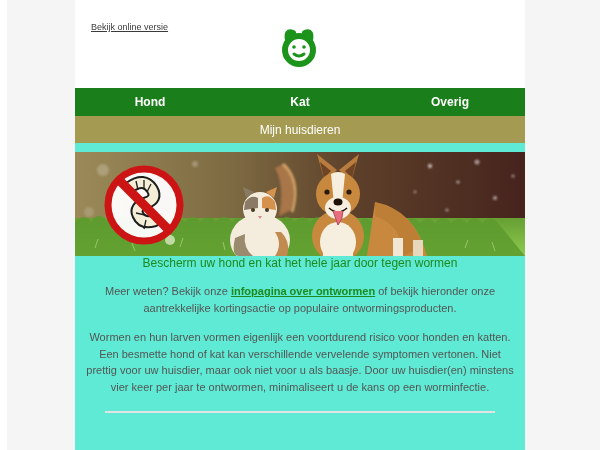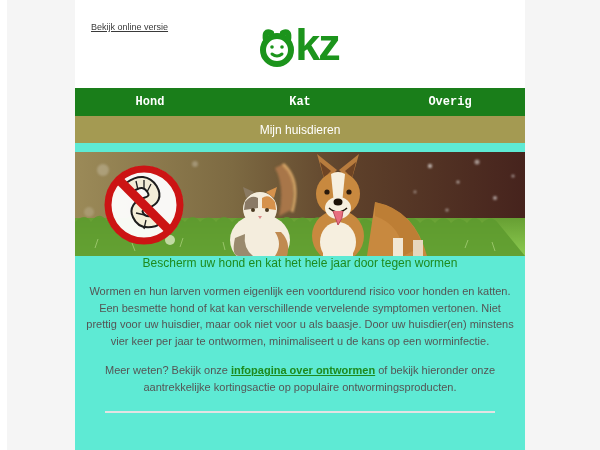--- a/index.html
+++ b/index.html
@@ -14,21 +14,21 @@
     justify-self:start; align-self:start; white-space:nowrap; cursor:pointer; }
   .logo { display:flex; align-items:center; justify-content:center; align-self:center;
     color:#1c941c; font-weight:bold; font-size:45px; letter-spacing:-2px; line-height:1; cursor:pointer; }
   .logo svg { margin:6px -2px 0 0; }
   .reorder { display:flex; flex-direction:column; align-items:center; padding-top:20px; }
   .reorder-label { color:#1c941c; font-weight:bold; font-size:12.5px; cursor:pointer; }
   .cart-btn { margin-top:5px; width:74px; height:28px; background:#ffd903; border:none;
     border-radius:8px; display:flex; align-items:center; justify-content:center; cursor:pointer; }
 
   
-  .nav { display:flex; height:28px; background:#1a7e1a;font-family:Liberation Mono, monospace; }
+  .nav { display:flex; height:28px; background:#1a7e1a; }
   .nav a { flex:1; display:flex; align-items:center; justify-content:center; color:#ffffff;
     font-weight:bold; font-size:12px; text-decoration:none; cursor:pointer; }
   .subnav { height:27px; background:#a49a52; display:flex; align-items:center; justify-content:center; }
   .subnav a { color:#ffffff; font-weight:normal; font-size:12px; text-decoration:none; cursor:pointer; }
 
   
   .hero { margin-top:9px; width:450px; height:104px; line-height:0; }
 
   
   .main { padding:0 10px; text-align:center; }
@@ -52,21 +52,20 @@
       <svg width="40" height="46" viewBox="0 0 40 46">
         <g fill="none" stroke="#1c941c" stroke-linecap="round">
           <circle cx="20" cy="26" r="14" stroke-width="6"></circle>
           <path d="M9 16 Q7 6 14 9" stroke-width="6"></path>
           <path d="M31 16 Q33 6 26 9" stroke-width="6"></path>
           <circle cx="15" cy="23" r="1.8" fill="#1c941c" stroke="none"></circle>
           <circle cx="25" cy="23" r="1.8" fill="#1c941c" stroke="none"></circle>
           <path d="M15 30 q5 4 10 0" stroke-width="3"></path>
         </g>
       </svg>
-      <span>kz</span>
     </div>
 
   </div>
 
   <nav class="nav">
     <a href="#">Hond</a>
     <a href="#">Kat</a>
     <a href="#">Overig</a>
   </nav>
 
@@ -180,21 +179,21 @@
         </g>
         <circle r="36" fill="none" stroke="#cc1414" stroke-width="7"></circle>
         <rect x="-36" y="-4.5" width="72" height="9" fill="#cc1414" transform="rotate(45)"></rect>
       </g>
     </svg>
   </div>
 
   <div class="main">
     <h1 class="heading">Bescherm uw hond en kat het hele jaar door tegen wormen</h1>
 
+    <p class="para"><span>Meer weten? Bekijk onze </span><a href="#">infopagina over ontwormen</a><span> of bekijk hieronder onze aantrekkelijke kortingsactie op populaire ontwormingsproducten.</span></p>
+
     <p class="para">Wormen en hun larven vormen eigenlijk een voortdurend risico voor honden en katten. Een besmette hond of kat kan verschillende vervelende symptomen vertonen. Niet prettig voor uw huisdier, maar ook niet voor u als baasje. Door uw huisdier(en) minstens vier keer per jaar te ontwormen, minimaliseert u de kans op een worminfectie.</p>
-
-    <p class="para"><span>Meer weten? Bekijk onze </span><a href="#">infopagina over ontwormen</a><span> of bekijk hieronder onze aantrekkelijke kortingsactie op populaire ontwormingsproducten.</span></p>
 
 
     <hr class="divider">
   </div>
 
 </div>
 
 </body></html>

